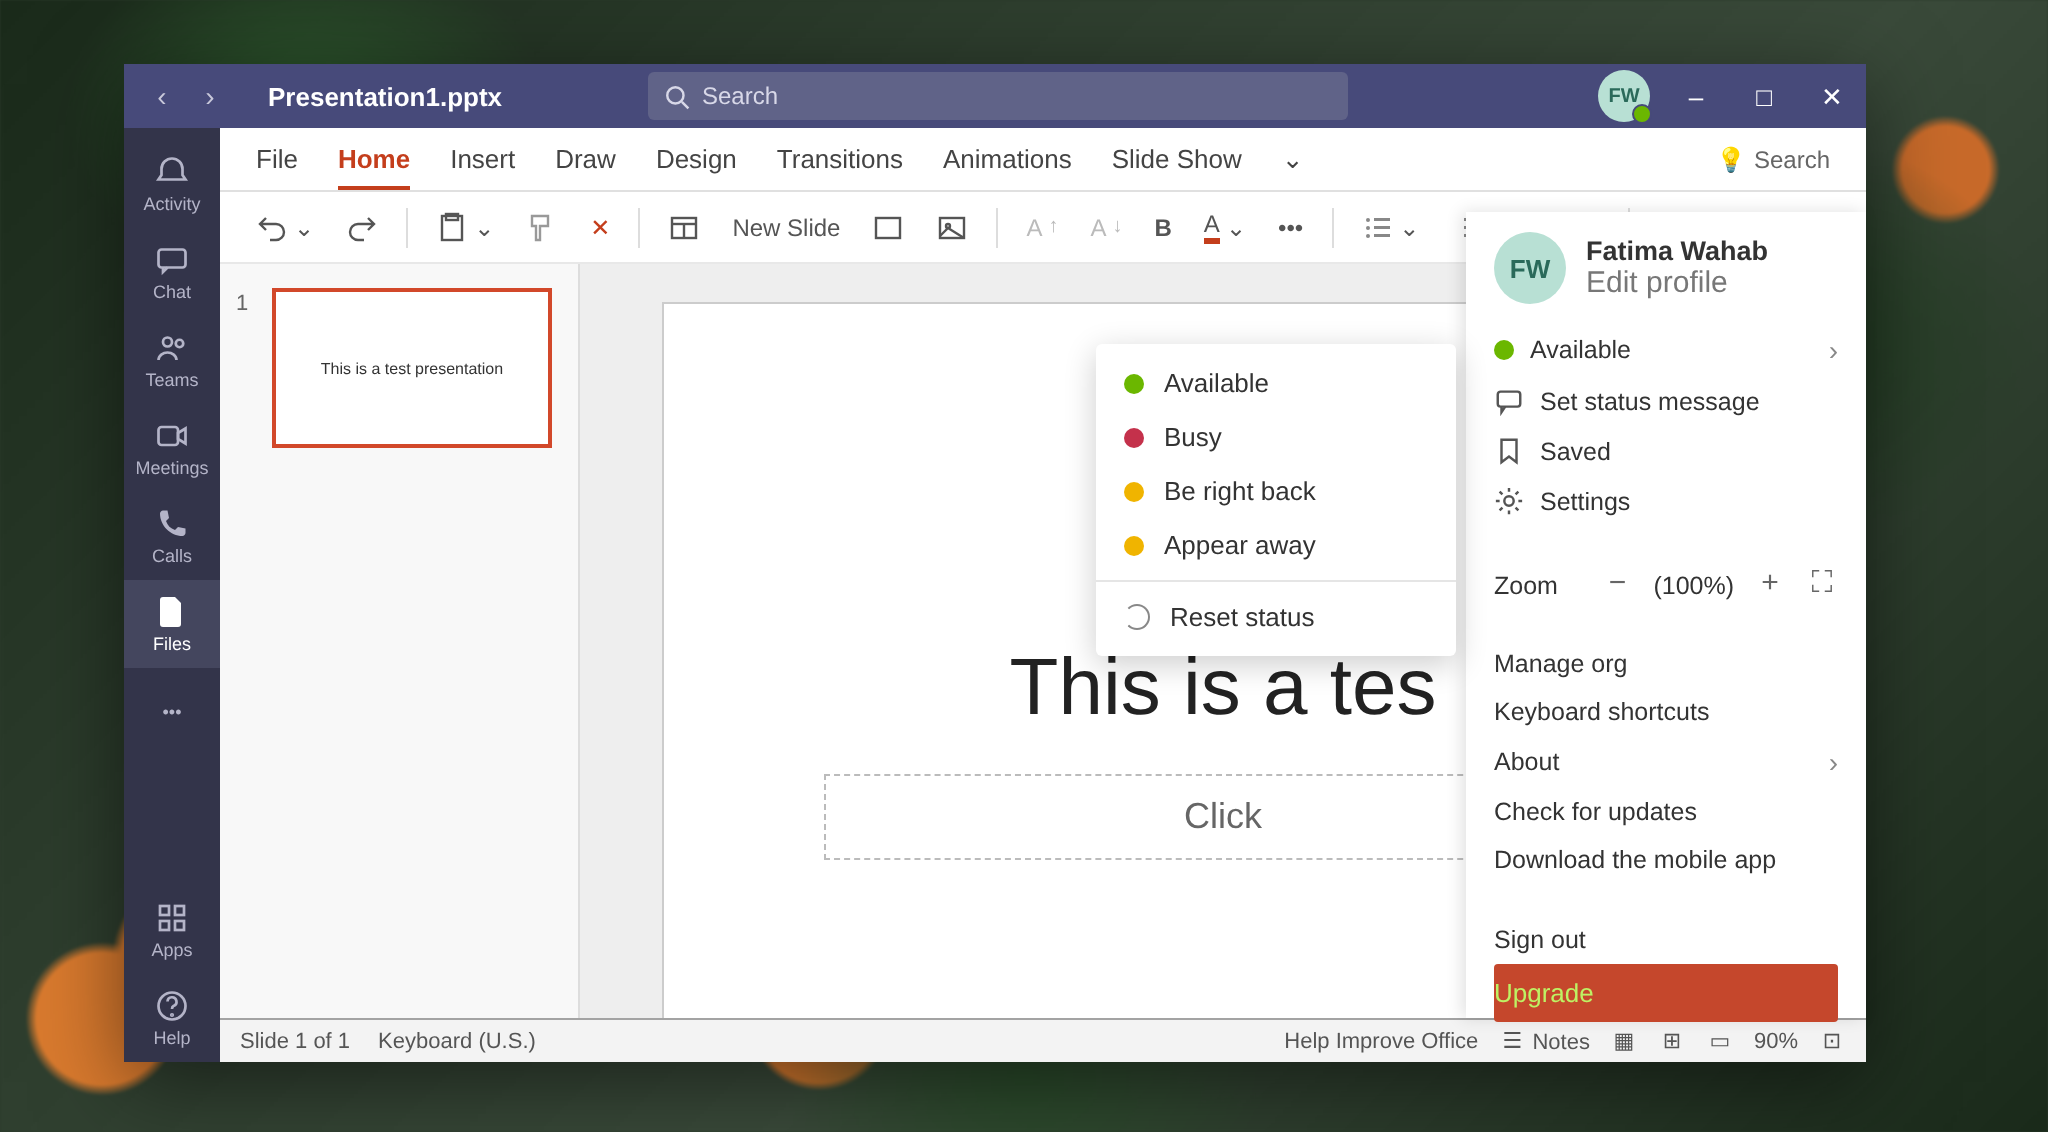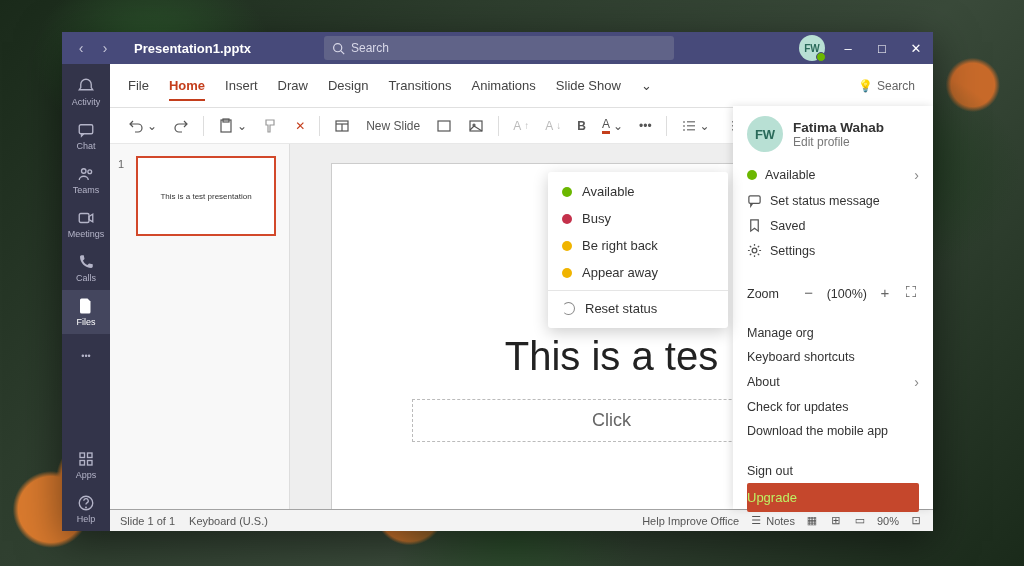--- a/index.html
+++ b/index.html
@@ -17,21 +17,21 @@
 .avatar { width:26px; height:26px; border-radius:50%; background:#b8e0d4; color:#2a6a5a; font-size:10px; font-weight:600; display:flex; align-items:center; justify-content:center; margin-right:6px; position:relative; }
 .avatar::after { content:""; position:absolute; bottom:-1px; right:-1px; width:8px; height:8px; background:#6bb700; border-radius:50%; border:1.5px solid #474a7a; }
 .win-btn { width:34px; height:32px; display:flex; align-items:center; justify-content:center; color:#fff; font-size:13px; cursor:pointer; }
 .main-area { flex:1; display:flex; min-height:0; }
 .rail { width:48px; background:#33344a; display:flex; flex-direction:column; align-items:center; padding-top:6px; color:#b4b4c8; }
 .rail-item { width:48px; height:44px; display:flex; flex-direction:column; align-items:center; justify-content:center; gap:2px; font-size:9px; cursor:pointer; position:relative; }
 .rail-item.active { background:#44465e; color:#fff; }
 .rail-item svg { width:18px; height:18px; }
 .rail-spacer { flex:1; }
 .content { flex:1; display:flex; flex-direction:column; min-width:0; background:#fff; }
-.ribbon-tabs { height:44px; display:flex; align-items:center; padding: 0 18px; gap:20px; font-size:13px; color:#444; border-bottom:1px solid #e0e0e0; position:relative; }
+.ribbon-tabs { height:32px; display:flex; align-items:center; padding: 0 18px; gap:20px; font-size:13px; color:#444; border-bottom:1px solid #e0e0e0; position:relative; }
 .ribbon-tab { cursor:pointer; padding:6px 0; }
 .ribbon-tab.active { color:#c43e1c; font-weight:600; border-bottom:2px solid #c43e1c; margin-bottom:-1px; }
 .ribbon-search { position:absolute; right:18px; display:flex; align-items:center; gap:4px; color:#666; font-size:12px; }
 .ribbon-tools { height:36px; display:flex; align-items:center; padding:0 14px; gap:8px; border-bottom:1px solid #e8e8e8; color:#555; font-size:12px; }
 .tool { display:flex; align-items:center; gap:3px; padding:2px 4px; cursor:pointer; }
 .tool svg { width:16px; height:16px; }
 .sep { width:1px; height:20px; background:#ddd; margin:0 2px; }
 .editor { flex:1; display:flex; min-height:0; background:#eeeeee; position:relative; }
 .thumb-panel { width:180px; background:#f8f8f8; border-right:1px solid #ddd; padding:12px; position:relative; }
 .thumb-num { position:absolute; left:8px; top:14px; font-size:11px; color:#666; }
@@ -54,21 +54,21 @@
 .status-sep { height:1px; background:#e5e5e5; margin:4px 0; }
 .reset-icon { width:13px; height:13px; border:1.5px solid #888; border-radius:50%; border-left-color:transparent; position:relative; }
 
 
 .profile-panel { position:absolute; top:74px; right:0; width:200px; bottom:22px; background:#fff; box-shadow:-2px 0 8px rgba(0,0,0,0.12); padding:10px 14px; font-size:12.5px; color:#333; z-index:15; display:flex; flex-direction:column; }
 .profile-panel .hdr { font-size:13px; margin-bottom:8px; }
 .profile-panel .hdr b { font-weight:600; }
 .profile-row { display:flex; align-items:center; gap:10px; margin-bottom:10px; }
 .profile-avatar { width:36px; height:36px; border-radius:50%; background:#b8e0d4; color:#2a6a5a; font-weight:600; display:flex; align-items:center; justify-content:center; font-size:13px; }
 .profile-name { font-size:13.5px; font-weight:600; }
-.profile-sub { font-size:12px; color:#777; }
+.profile-sub { font-size:15px; color:#777; }
 .menu-item { display:flex; align-items:center; gap:8px; padding:5px 0; cursor:pointer; }
 .menu-item svg, .menu-item .mi-icon { width:15px; height:15px; flex-shrink:0; color:#555; }
 .chev { margin-left:auto; color:#888; font-size:14px; }
 .psep { height:1px; background:#e5e5e5; margin:8px -14px; }
 .zoom-row { display:flex; align-items:flex-end; gap:10px; padding:4px 0; font-size:12.5px; }
 .zoom-row .spacer { flex:1; }
 .zoom-btn { width:16px; text-align:center; color:#666; cursor:pointer; font-size:15px; }
 .link-item { padding:5px 0; cursor:pointer; display:flex; align-items:center; }
 .upgrade-btn { margin-top:auto; background:#c5472c; color:#bef264; padding:7px 0; font-size:13px; border-radius:2px; cursor:pointer; }
 </style>

